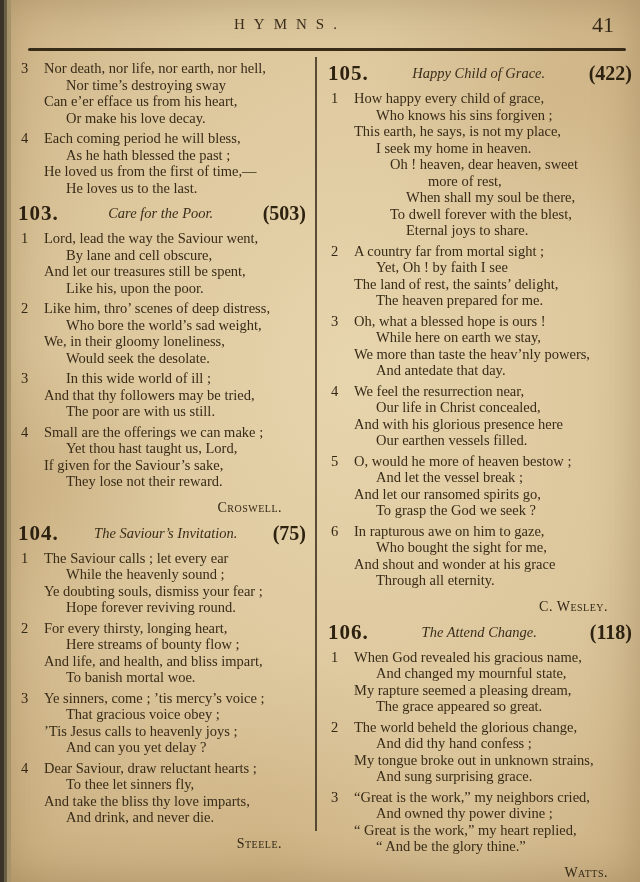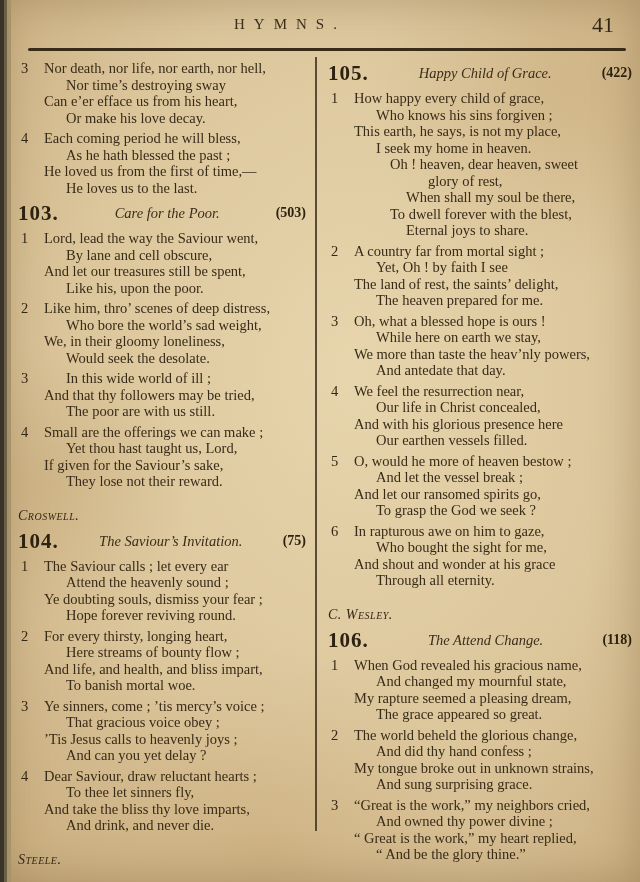--- a/index.html
+++ b/index.html
@@ -30,32 +30,32 @@
   .page-number{position:absolute;right:26px;top:2px;font-size:22px;color:#332715;margin-left:40px;}
   .rule{position:absolute;top:48px;left:28px;right:14px;height:2.5px;background:#382c19;border-radius:2px;}
   .divider{position:absolute;left:315px;top:57px;height:774px;width:1.5px;background:rgba(56,44,26,.8);}
   .columns{position:absolute;top:56px;left:18px;right:6px;bottom:0;display:flex;}
   .col{box-sizing:border-box;}
   .col-left{width:298px;padding-right:8px;}
   .col-right{flex:1;padding-left:12px;}
   .hymn-head{display:flex;align-items:flex-end;margin:4px 2px 3px 0;line-height:26px;}
   .hymn-number{font-size:21px;font-weight:bold;letter-spacing:1px;color:#2d2110;}
   .hymn-title{flex:1;text-align:center;font-style:italic;font-size:14.5px;color:#3a2d1a;}
-  .hymn-tune{font-weight:bold;font-size:14px;color:#2d2110;}
+  .hymn-tune{font-weight:bold;font-size:20px;color:#2d2110;}
   .verse{position:relative;padding-left:26px;margin-top:4px;}
   .verse-num{position:absolute;left:3px;top:0;font-size:14.5px;line-height:16.5px;color:#332715;}
   .line{white-space:nowrap;font-size:14.5px;line-height:16.5px;color:#382b18;}
   .i0{padding-left:0;}
   .i1{padding-left:22px;}
   .i2{padding-left:36px;}
   .i3{padding-left:52px;}
   .i4{padding-left:74px;}
   .attribution{
-    padding-right:26px;margin-top:18px;
-    font-variant:small-caps;letter-spacing:.5px;font-size:14px;color:#332715;font-style:italic;
+    text-align:right;padding-right:26px;margin-top:10px;
+    font-variant:small-caps;letter-spacing:.5px;font-size:14px;color:#332715;
   }
 </style>
 </head>
 <body>
 
 <div class="page">
   <div class="binding"></div>
   <div class="header">
     <div class="header-title">HYMNS.</div>
     <div class="page-number">41</div>
@@ -117,21 +117,21 @@
         </section>
         <section class="hymn">
           <div class="hymn-head">
             <span class="hymn-number">104.</span>
             <span class="hymn-title">The Saviour’s Invitation.</span>
             <span class="hymn-tune">(75)</span>
           </div>
           <div class="verse">
             <span class="verse-num">1</span>
             <div class="line i0">The Saviour calls ; let every ear</div>
-            <div class="line i1">Attend the heavenly sound ;</div>
+            <div class="line i1">While the heavenly sound ;</div>
             <div class="line i0">Ye doubting souls, dismiss your fear ;</div>
             <div class="line i1">Hope forever reviving round.</div>
           </div>
           <div class="verse">
             <span class="verse-num">2</span>
             <div class="line i0">For every thirsty, longing heart,</div>
             <div class="line i1">Here streams of bounty flow ;</div>
             <div class="line i0">And life, and health, and bliss impart,</div>
             <div class="line i1">To banish mortal woe.</div>
           </div>
@@ -159,21 +159,21 @@
             <span class="hymn-title">Happy Child of Grace.</span>
             <span class="hymn-tune">(422)</span>
           </div>
           <div class="verse">
             <span class="verse-num">1</span>
             <div class="line i0">How happy every child of grace,</div>
             <div class="line i1">Who knows his sins forgiven ;</div>
             <div class="line i0">This earth, he says, is not my place,</div>
             <div class="line i1">I seek my home in heaven.</div>
             <div class="line i2">Oh !  heaven,  dear  heaven,  sweet</div>
-            <div class="line i4">glory of rest,</div>
+            <div class="line i4">more of rest,</div>
             <div class="line i3">When shall my soul be there,</div>
             <div class="line i2">To dwell forever with the blest,</div>
             <div class="line i3">Eternal joys to share.</div>
           </div>
           <div class="verse">
             <span class="verse-num">2</span>
             <div class="line i0">A country far from mortal sight ;</div>
             <div class="line i1">Yet, Oh ! by faith I see</div>
             <div class="line i0">The land of rest, the saints’ delight,</div>
             <div class="line i1">The heaven prepared for me.</div>

